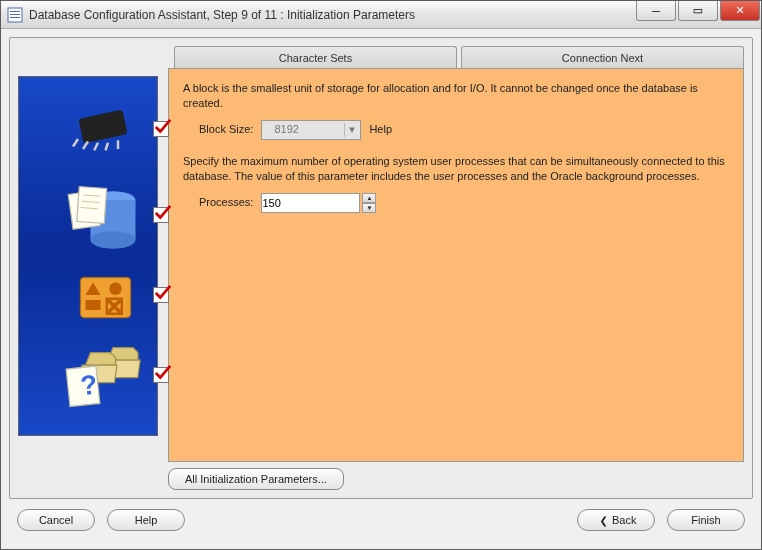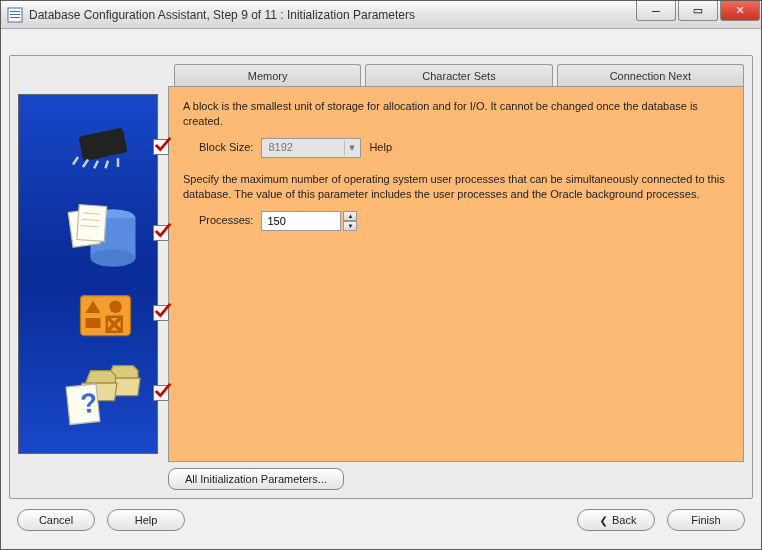--- a/index.html
+++ b/index.html
@@ -11,21 +11,20 @@
     height: 550px;
     overflow: hidden;
   }
   .window {
     width: 762px;
     height: 550px;
     background: #f0f0f0;
     display: flex;
     flex-direction: column;
     border: 1px solid #5a5a5a;
-    gap: 18px;
   }
   .titlebar {
     height: 28px;
     background: linear-gradient(to bottom, #ffffff, #e8e8e8 40%, #d8d8d8);
     border-bottom: 1px solid #aaa;
     display: flex;
     align-items: center;
     padding: 0 0 0 6px;
   }
   .title-icon {
@@ -125,31 +124,31 @@
     color: #222;
     line-height: 1.4;
   }
   .field-row { display:flex; align-items:center; margin: 8px 0 14px 16px; gap:8px; }
   .dropdown {
     width: 100px; height: 20px;
     border: 1px solid #999;
     background: #e4e4e4;
     color: #777;
     display:flex;align-items:center;
-    padding-left:6px;
+    padding-left:12px;
     position:relative;
   }
   .dropdown .caret {
     position:absolute;right:2px;top:2px;width:14px;height:14px;
     border-left:1px solid #bbb;display:flex;align-items:center;justify-content:center;
   }
   .spinbox { display:flex; align-items:center; }
   .spinbox input {
-    width: 80px; height: 20px; border:1px solid #999;
-    padding-left:5px; font-size:11px; background:#fff;
+    width: 99px; height: 20px; border:1px solid #999;
+    font-size:11px; background:#fff;
   }
   .spin-ctrl { display:flex;flex-direction:column;margin-left:2px; }
   .spin-btn {
     width:14px;height:10px;border:1px solid #999;background:linear-gradient(#f4f4f4,#d8d8d8);
     display:flex;align-items:center;justify-content:center;font-size:6px;line-height:1;
   }
   .all-params-row { margin-top:6px; }
   .btn {
     height: 22px;
     background: linear-gradient(#fdfdfd,#e4e4e4);
@@ -270,21 +269,20 @@
             <span class="sb-check">
                 <svg viewBox="0 0 20 20">
                   <path d="M2 10 L7 15 L18 2" stroke="#c00" stroke-width="3" fill="none"></path>
                 </svg>
               </span>
           </div>
         </div>
 
         <div class="right-col">
           <div class="tabs">
-            <div class="tab">Memory</div>
             <div class="tab">Character Sets</div>
             <div class="tab">Connection Next</div>
           </div>
           <div class="tab-body">
             <div>A block is the smallest unit of storage for allocation and for I/O. It cannot be changed once the database is created.</div>
             <div class="field-row">
               <span>Block Size:</span>
               <span class="dropdown">
                 <span>8192</span>
                 <span class="caret">▾</span>

